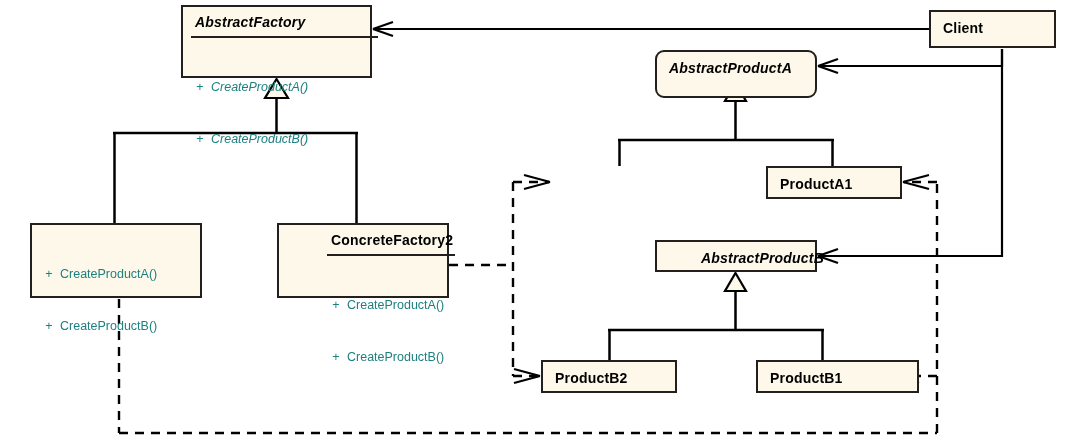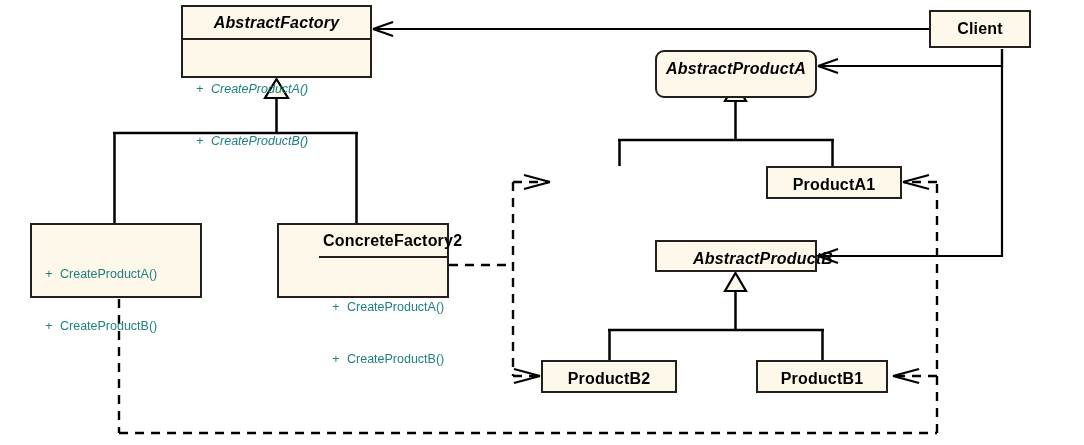--- a/index.html
+++ b/index.html
@@ -28,28 +28,28 @@
   .uml-box {
     position: absolute;
     box-sizing: border-box;
     background: #fdf8e9;
     border: 2px solid #231f1c;
     z-index: 5;
   }
   .uml-title {
     box-sizing: border-box;
     width: 100%;
-    text-align: center;
     color: #000000;
-    font-size: 16px;
+    font-size: 14px;
     font-weight: bold;
     letter-spacing: 0.2px;
     line-height: 1;
     padding: 9px 4px 9px 4px;
     white-space: nowrap;
+    margin-left: 8px;
   }
   .uml-title.abstract {
     font-style: italic;
   }
   .uml-box.has-members .uml-title {
     border-bottom: 2px solid #231f1c;
     padding: 8px 4px 7px 4px;
   }
   .uml-members {
     box-sizing: border-box;
@@ -167,21 +167,21 @@
         <span class="vis">+</span>
         <span class="mname">CreateProductA()</span>
       </div>
       <div class="uml-member italic">
         <span class="vis">+</span>
         <span class="mname">CreateProductB()</span>
       </div>
     </div>
   </div>
 
-  <div class="uml-box" style="left: 929px; top: 10px; width: 102px; height: 38px;">
+  <div class="uml-box" style="left: 929px; top: 10px; width: 127px; height: 38px;">
     <div class="uml-title">Client</div>
   </div>
 
   <div class="uml-box" style="left: 655px; top: 50px; width: 162px; height: 48px; border-radius: 9px;">
     <div class="uml-title abstract">AbstractProductA</div>
   </div>
 
 
   <div class="uml-box" style="left: 766px; top: 166px; width: 136px; height: 33px;">
     <div class="uml-title">ProductA1</div>
@@ -215,17 +215,17 @@
   </div>
 
   <div class="uml-box" style="left: 655px; top: 240px; width: 162px; height: 32px; padding-left: 32px;">
     <div class="uml-title abstract">AbstractProductB</div>
   </div>
 
   <div class="uml-box" style="left: 541px; top: 360px; width: 136px; height: 33px;">
     <div class="uml-title">ProductB2</div>
   </div>
 
-  <div class="uml-box" style="left: 756px; top: 360px; width: 132px; height: 33px;">
+  <div class="uml-box" style="left: 756px; top: 360px; width: 163px; height: 33px;">
     <div class="uml-title">ProductB1</div>
   </div>
 
 </div>
 
 </body></html>

